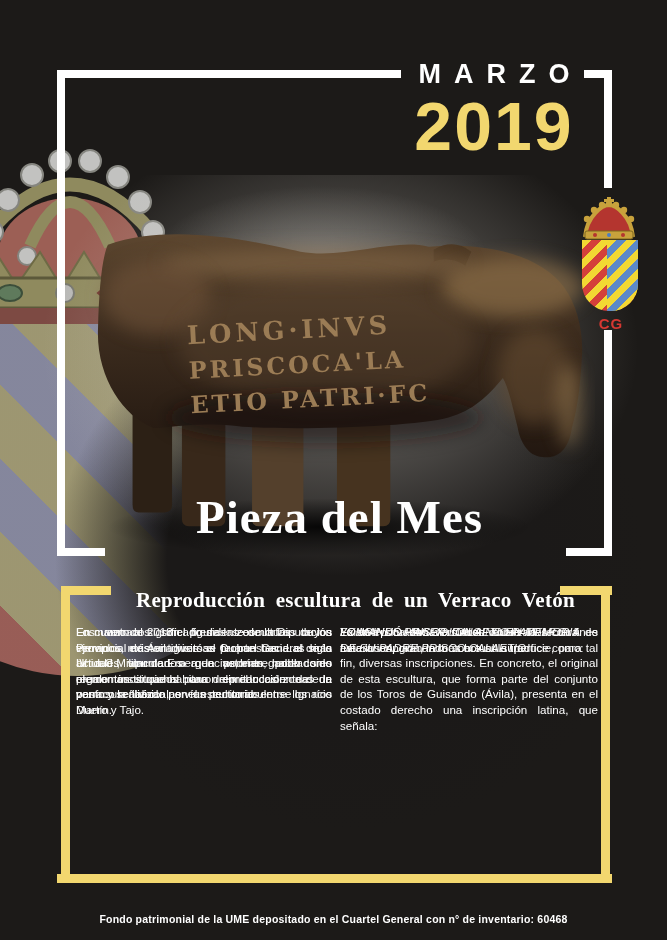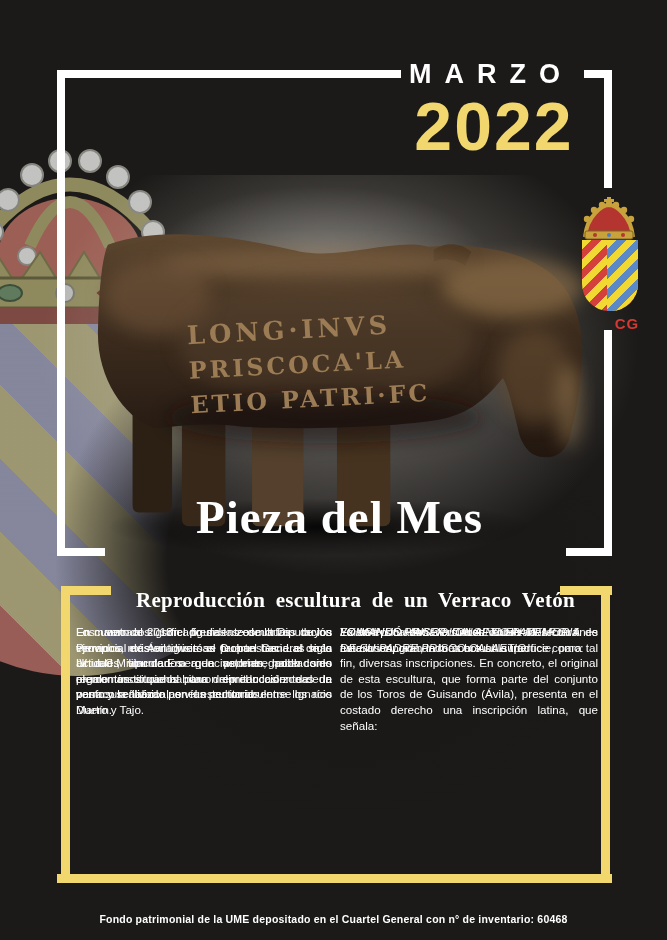--- a/index.html
+++ b/index.html
@@ -52,41 +52,41 @@
   .yf{background:#f2d76f;}
   .yf-tl-h{left:61px;top:586px;width:50px;height:9px;}
   .yf-left{left:61px;top:586px;width:9px;height:297px;}
   .yf-tr-h{left:560px;top:586px;width:52px;height:9px;}
   .yf-right{left:601px;top:586px;width:9px;height:297px;}
   .yf-bottom{left:57px;top:874px;width:555px;height:9px;}
 
   
   .month{
     left:396px;top:56px;width:196px;height:36px;line-height:36px;
-    font-size:27px;font-weight:bold;letter-spacing:13px;padding-left:13px;
+    text-align:center;font-size:27px;font-weight:bold;letter-spacing:13px;padding-left:13px;
     color:#fff;white-space:nowrap;
   }
   .year{
     left:392px;top:88px;width:204px;height:76px;line-height:76px;
     text-align:center;font-size:68px;font-weight:bold;letter-spacing:2px;color:#f2d76f;
   }
 
   
   .emblem-crown{left:577px;top:195px;width:64px;height:46px;}
   .emblem-shield{
     left:582px;top:240px;width:56px;height:71px;
     border-radius:0 0 27px 27px;overflow:hidden;
     background:repeating-linear-gradient(135deg,#f2d833 0 7px,#d4403a 7px 14px);
   }
   .emblem-shield .blue-half{
     left:44%;top:0;width:56%;height:100%;
     background:repeating-linear-gradient(135deg,#f2d833 0 7px,#5b89c8 7px 14px);
   }
   .emblem-cg{
-    left:594px;top:315px;width:66px;text-align:center;
+    left:578px;top:315px;width:66px;text-align:center;
     font-size:15px;font-weight:bold;letter-spacing:1px;color:#d63832;
   }
 
   
   .title-main{
     left:67px;top:492px;width:545px;text-align:center;
     font-family:"Liberation Serif",serif;font-weight:bold;font-size:47px;line-height:50px;
     letter-spacing:1px;color:#fff;margin:0;
   }
   .title-sub{
@@ -198,21 +198,21 @@
 
   <div class="wf wf-top"></div>
   <div class="wf wf-tr-h"></div>
   <div class="wf wf-right-1"></div>
   <div class="wf wf-right-2"></div>
   <div class="wf wf-left"></div>
   <div class="wf wf-bl"></div>
   <div class="wf wf-br"></div>
 
   <div class="month">MARZO</div>
-  <div class="year">2022</div>
+  <div class="year">2019</div>
 
   <svg class="emblem-crown" viewBox="0 0 64 46">
     <rect x="30" y="2" width="4" height="8" fill="#c8a23c"></rect>
     <rect x="27" y="4" width="10" height="3" fill="#c8a23c"></rect>
     <path d="M10,40 C8,22 22,12 32,12 C42,12 56,22 54,40 z" fill="#b4352f"></path>
     <path d="M8,42 C10,20 26,10 32,10 M56,42 C54,20 38,10 32,10" stroke="#c8a23c" stroke-width="4" fill="none"></path>
     <g fill="#c8a23c">
       <circle cx="10" cy="24" r="3.2"></circle>
         <circle cx="17" cy="15" r="3.2"></circle>
         <circle cx="25" cy="10" r="3.2"></circle>

